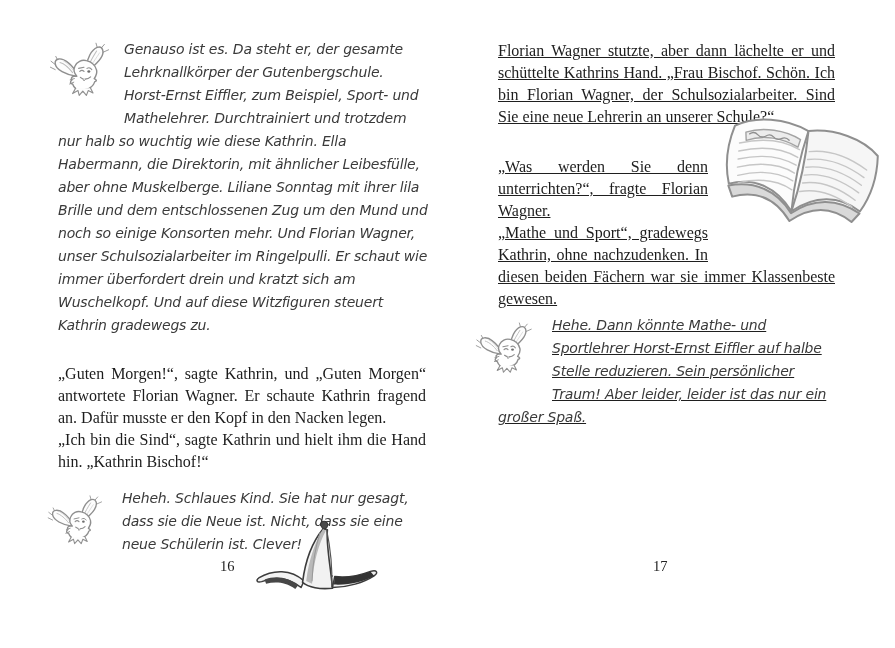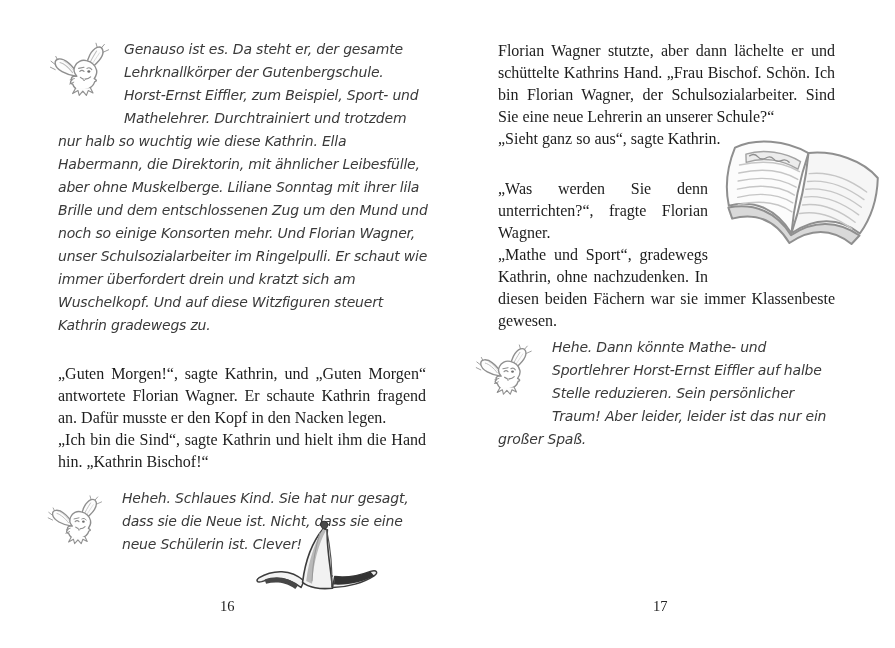--- a/index.html
+++ b/index.html
@@ -1,41 +1,41 @@
 <!DOCTYPE html>
 <html><head>
 <meta charset="utf-8">
 <style>
   html,body{margin:0;padding:0;background:#ffffff;}
   body{width:895px;height:648px;overflow:hidden;font-family:"Liberation Serif",serif;color:#1f1f1f;}
   .spread{display:flex;width:895px;height:648px;background:#fff;}
   .page{position:relative;box-sizing:border-box;height:533px;}
   .page-left{width:447px;padding:38px 19px 0 58px;}
-  .page-right{width:448px;padding:40px 60px 0 51px;}
+  .page-right{width:448px;padding:40px 60px 0 51px;text-decoration:underline;}
 
   p{margin:0;}
   .serif{font-size:16px;line-height:22px;text-align:justify;color:#1c1c1c;}
   .hw{font-family:"DejaVu Sans",sans-serif;font-style:italic;font-size:14px;line-height:23px;
       color:#3a3a3a;letter-spacing:-0.2px;}
 
   .bat{display:block;}
   .bat-float-tl{float:left;width:72px;height:82px;margin:-4px 4px 4px -10px;}
   .bat-float-bl{float:left;width:66px;height:72px;margin:2px 10px 0 -12px;}
   .bat-float-r1{float:left;width:68px;height:70px;margin:12px 8px 0 -24px;}
   .bat-float-r2{float:left;width:68px;height:70px;margin:4px 10px 0 -24px;}
 
   .block-serif-left{margin-top:26px;width:368px;}
   .block-bat-bottom-left{margin-top:14px;width:368px;}
   .block-bat-right{margin-top:18px;}
   .block-was-werden{position:relative;margin-top:28px;}
   .book-spacer{float:right;width:127px;height:92px;}
   .book-illu{position:absolute;top:-42px;left:212px;width:177px;height:134px;}
   .banana-illu{position:absolute;left:250px;top:518px;width:146px;height:82px;}
 
-  .pagenum{position:absolute;top:598px;font-size:14.5px;color:#222;}
+  .pagenum{position:absolute;top:558px;font-size:14.5px;color:#222;}
   .pagenum-left{left:220px;}
   .pagenum-right{left:206px;}
 </style>
 </head>
 <body>
 
 <svg width="0" height="0" style="position:absolute" aria-hidden="true">
   <defs>
     <symbol id="bat-sym" viewBox="0 0 120 110">
       <g fill="none" stroke="#8f8f8f" stroke-width="2.4" stroke-linecap="round" stroke-linejoin="round">
@@ -127,21 +127,20 @@
         <use href="#banana-sym"></use>
       </svg>
 
     <div class="pagenum pagenum-left">16</div>
   </section>
 
   <section class="page page-right">
 
     <div class="block">
       <p class="serif">Florian Wagner stutzte, aber dann lächelte er und schüttelte Kathrins Hand. „Frau Bischof. Schön. Ich bin Florian Wagner, der Schulsozialarbeiter. Sind Sie eine neue Lehrerin an unserer Schule?“</p>
-      <p class="serif">„Sieht ganz so aus“, sagte Kathrin.</p>
     </div>
 
 
     <div class="block-was-werden">
       <svg class="book-illu">
           <use href="#book-sym"></use>
         </svg>
       <div class="book-spacer"></div>
       <p class="serif">„Was werden Sie denn unterrichten?“, fragte Florian Wagner.</p>
       <p class="serif">„Mathe und Sport“, gradewegs Kathrin, ohne nachzudenken. In diesen beiden Fächern war sie immer Klassenbeste gewesen.</p>

